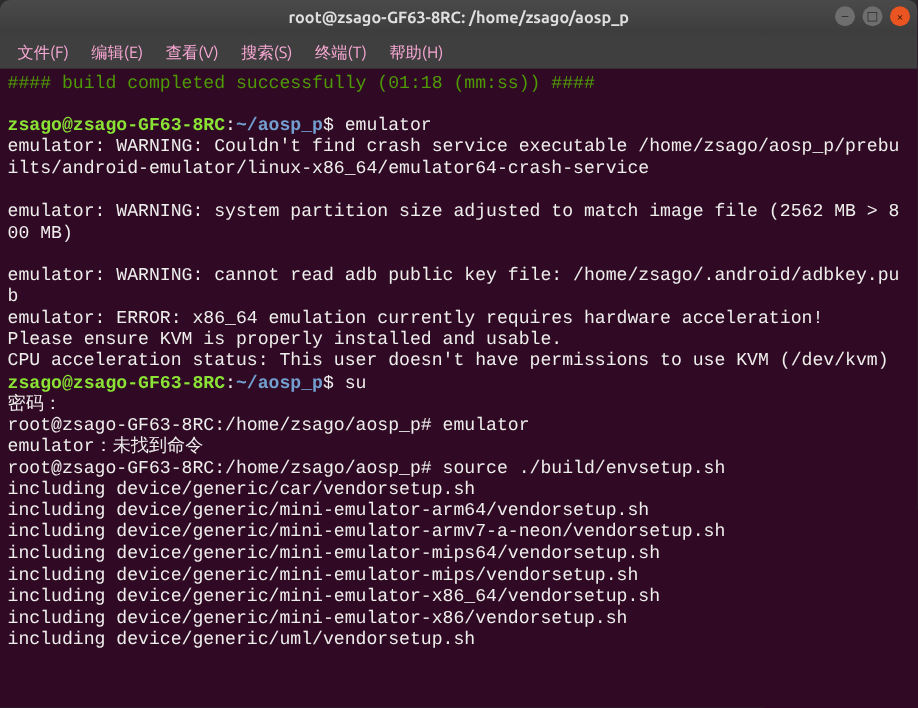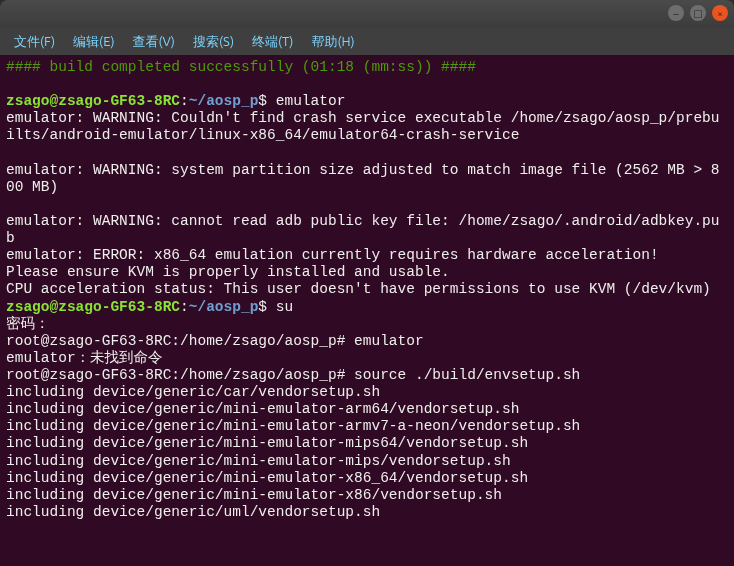--- a/index.html
+++ b/index.html
@@ -47,21 +47,21 @@
 .btn-close { background: #e95420; color: #3a1a0a; }
 .menubar {
   height: 27px;
   background: #3f3f3f;
   display: flex;
   align-items: center;
   padding: 0 6px;
   gap: 2px;
 }
 .menu-item {
-  color: #7dd3fc;
+  color: #f9a8d4;
   font-size: 13px;
   padding: 3px 8px;
   cursor: pointer;
 }
 .terminal-area {
   background: #300a24;
   height: calc(566px - 28px - 27px);
   padding: 4px 6px;
   overflow: hidden;
   font-family: Liberation Mono, monospace;
@@ -73,20 +73,21 @@
 }
 .c-green { color: #4e9a06; }
 .c-green-bold { color: #8ae234; font-weight: bold; }
 .c-blue-bold { color: #729fcf; font-weight: bold; }
 .c-white { color: #eeeeec; }
 </style>
 </head>
 <body>
 
 <div class="titlebar">
+  <span class="titlebar-title">root@zsago-GF63-8RC: /home/zsago/aosp_p</span>
   <div class="window-controls">
     <div class="window-btn btn-min">‒</div>
     <div class="window-btn btn-max">□</div>
     <div class="window-btn btn-close">×</div>
   </div>
 </div>
 
 <div class="menubar">
   <div class="menu-item">文件(F)</div>
   <div class="menu-item">编辑(E)</div>

